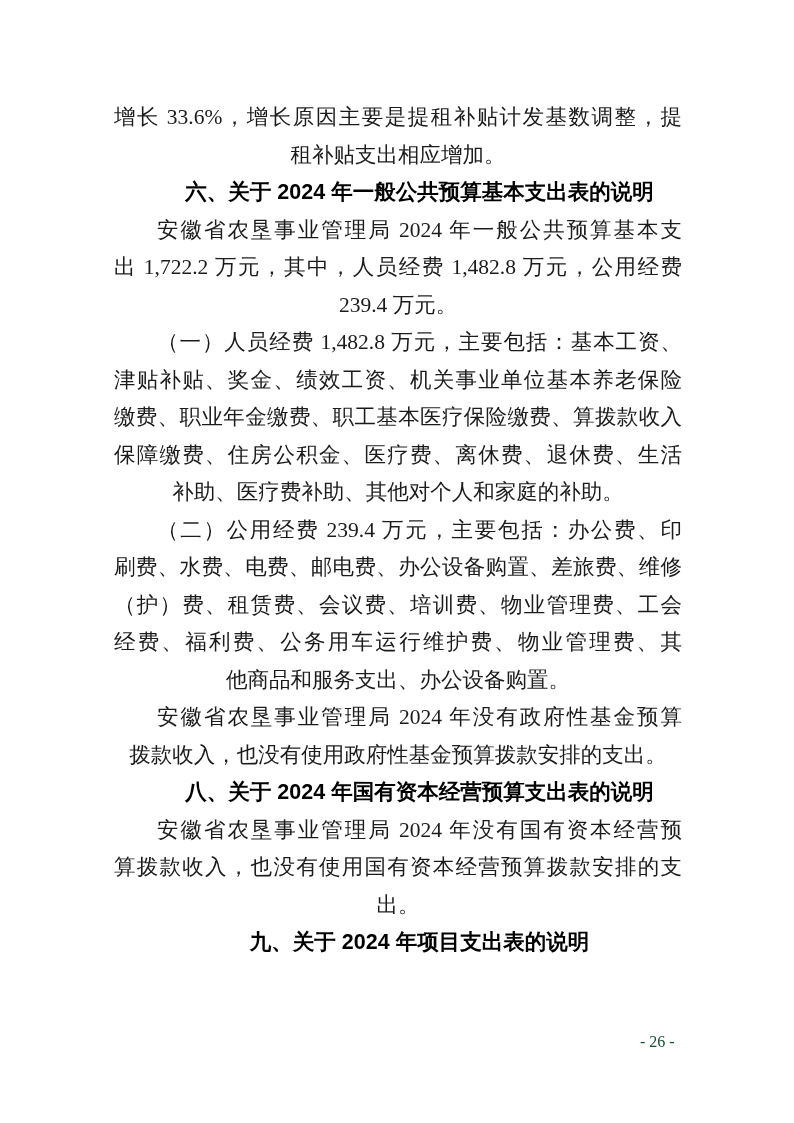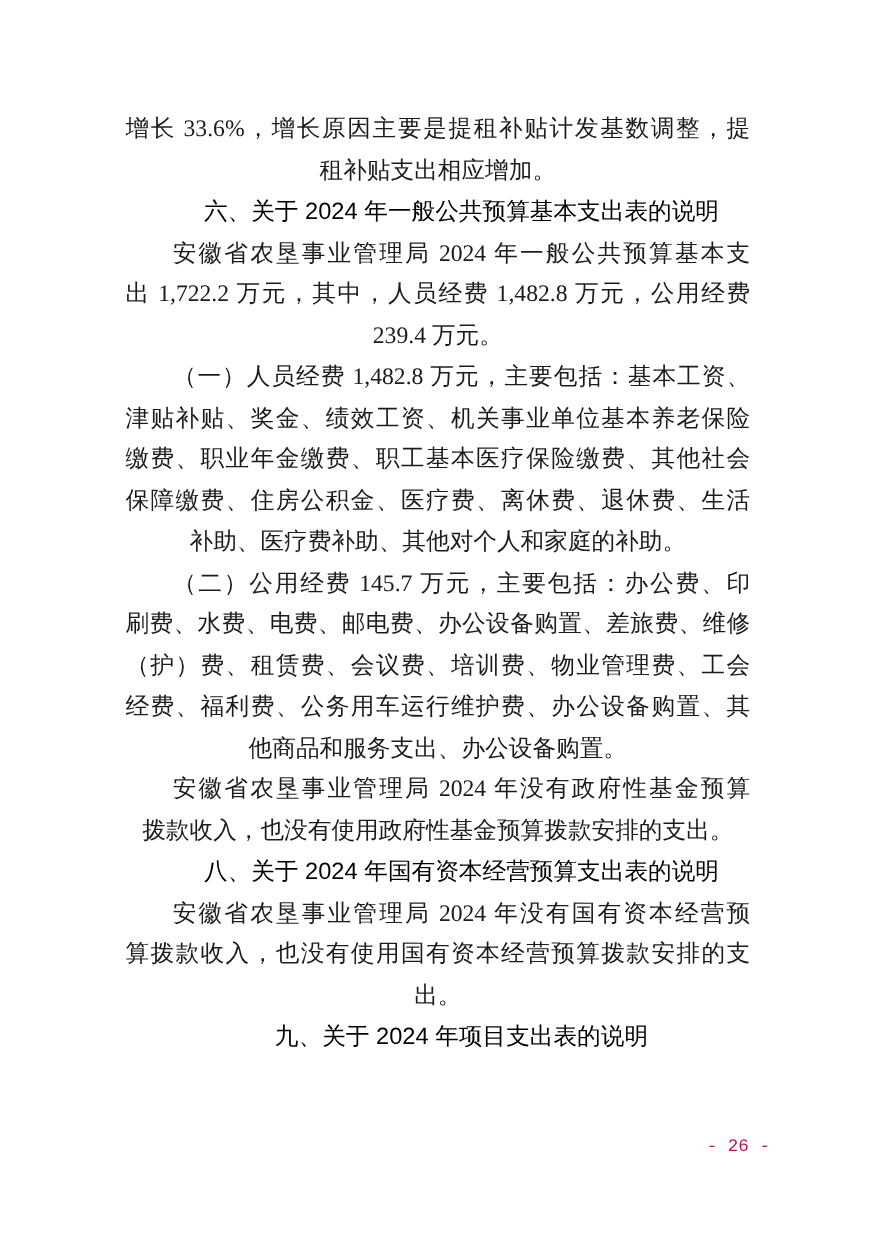--- a/index.html
+++ b/index.html
@@ -36,56 +36,56 @@
       white-space: normal;
     }
     .line.justify {
       text-align: justify;
       text-align-last: justify;
     }
     .line.indent {
       padding-left: 43px;
     }
     .line.heading {
-      font-weight: normal;
+      font-weight: bold;
       font-family: "Liberation Sans", "DejaVu Sans", sans-serif;
       color: #000000;
     }
     .footer {
       position: absolute;
       left: 640px;
       top: 1032px;
       width: 60px;
       font-size: 16px;
       line-height: 20px;
-      text-align: right;
-      font-family: Liberation Mono, monospace;
-      color: #be185d;
+      text-align: left;
+      font-family: Liberation Serif, serif;
+      color: #14532d;
     }
   </style>
 </head>
 <body>
 
 <div class="page">
   <div class="text-block">
       <div class="line justify">增长 33.6%，增长原因主要是提租补贴计发基数调整，提</div>
       <div class="line">租补贴支出相应增加。</div>
       <div class="line heading indent">六、关于 2024 年一般公共预算基本支出表的说明</div>
       <div class="line indent justify">安徽省农垦事业管理局 2024 年一般公共预算基本支</div>
       <div class="line justify">出 1,722.2 万元，其中，人员经费 1,482.8 万元，公用经费</div>
       <div class="line">239.4 万元。</div>
       <div class="line indent justify">（一）人员经费 1,482.8 万元，主要包括：基本工资、</div>
       <div class="line justify">津贴补贴、奖金、绩效工资、机关事业单位基本养老保险</div>
-      <div class="line justify">缴费、职业年金缴费、职工基本医疗保险缴费、其他社会</div>
+      <div class="line justify">缴费、职业年金缴费、职工基本医疗保险缴费、算拨款收入</div>
       <div class="line justify">保障缴费、住房公积金、医疗费、离休费、退休费、生活</div>
       <div class="line">补助、医疗费补助、其他对个人和家庭的补助。</div>
-      <div class="line indent justify">（二）公用经费 145.7 万元，主要包括：办公费、印</div>
+      <div class="line indent justify">（二）公用经费 239.4 万元，主要包括：办公费、印</div>
       <div class="line justify">刷费、水费、电费、邮电费、办公设备购置、差旅费、维修</div>
       <div class="line justify">（护）费、租赁费、会议费、培训费、物业管理费、工会</div>
-      <div class="line justify">经费、福利费、公务用车运行维护费、办公设备购置、其</div>
+      <div class="line justify">经费、福利费、公务用车运行维护费、物业管理费、其</div>
       <div class="line">他商品和服务支出、办公设备购置。</div>
       <div class="line indent justify">安徽省农垦事业管理局 2024 年没有政府性基金预算</div>
       <div class="line">拨款收入，也没有使用政府性基金预算拨款安排的支出。</div>
       <div class="line heading indent">八、关于 2024 年国有资本经营预算支出表的说明</div>
       <div class="line indent justify">安徽省农垦事业管理局 2024 年没有国有资本经营预</div>
       <div class="line justify">算拨款收入，也没有使用国有资本经营预算拨款安排的支</div>
       <div class="line">出。</div>
       <div class="line heading indent">九、关于 2024 年项目支出表的说明</div>
     </div>
   <div class="footer">- 26 -</div>

